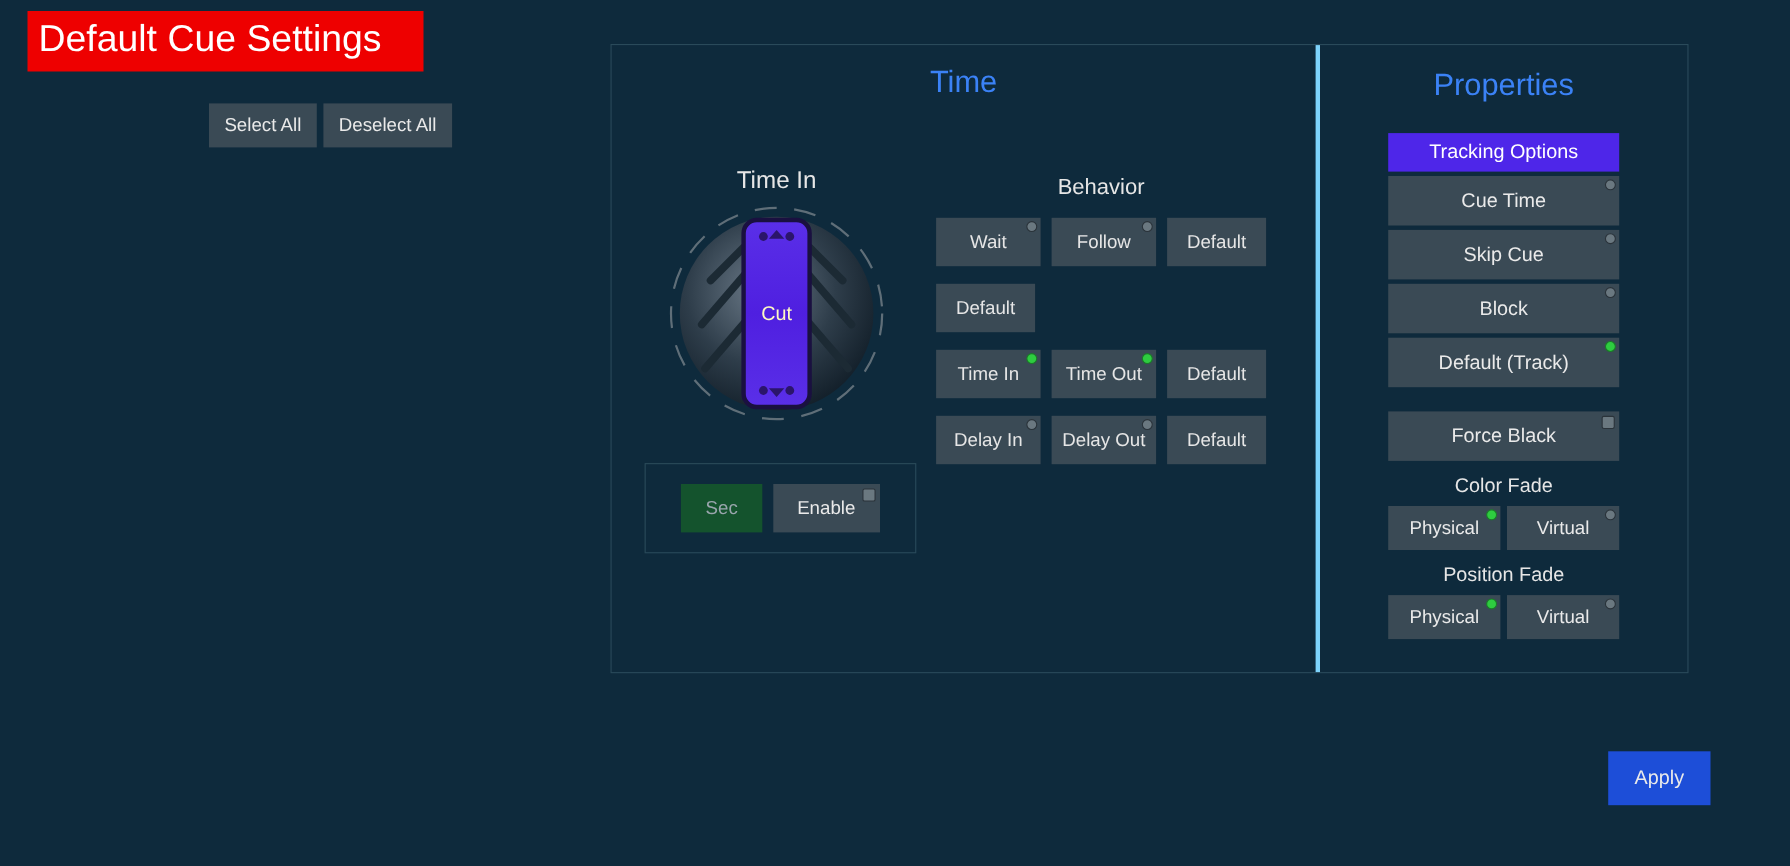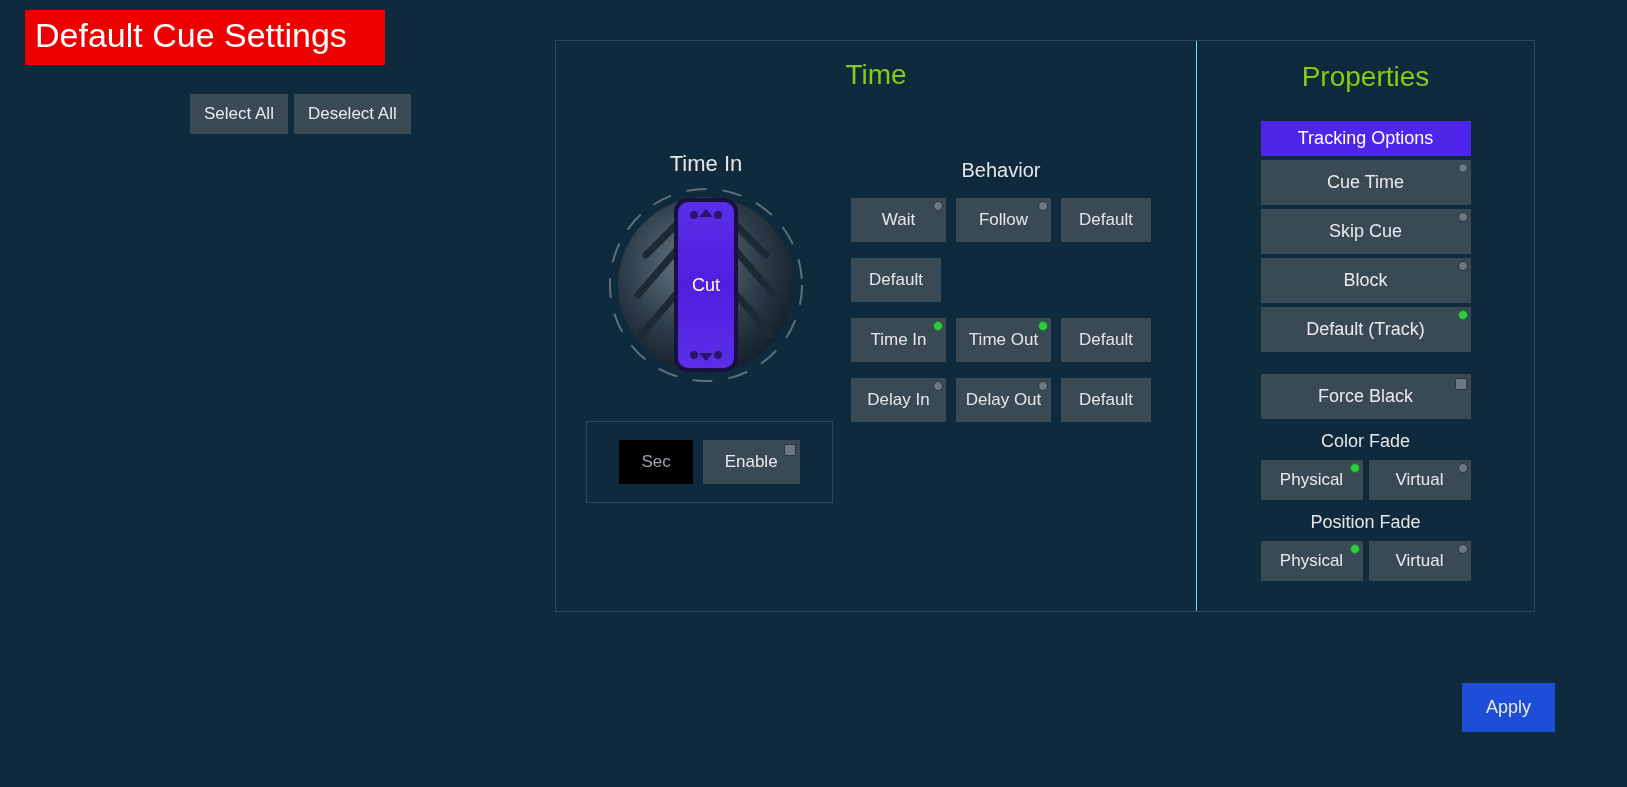--- a/index.html
+++ b/index.html
@@ -50,29 +50,29 @@
     height: 570px;
     border: 1px solid #2a4a5a;
     display: flex;
   }
   .col-time {
     flex: 0 0 640px;
     position: relative;
   }
   .col-props {
     flex: 1;
-    border-left: 1px solid #7dd3fc;
+    border-left: 4px solid #7dd3fc;
     position: relative;
     padding-top: 20px;
   }
   .section-title {
     text-align: center;
     font-size: 28px;
     font-weight: 300;
-    color: #84cc16;
+    color: #3b82f6;
     margin-top: 18px;
   }
 
   
   .wheel-area {
     position: absolute;
     left: 30px;
     top: 110px;
     width: 240px;
     text-align: center;
@@ -104,21 +104,21 @@
     width: 225px;
     height: 80px;
     border: 1px solid #2a4a5a;
     display: flex;
     align-items: center;
     justify-content: center;
     gap: 10px;
     padding: 0 10px;
   }
   .sec-enable-box .disabled-btn {
-    background: #000000;
+    background: #14532d;
     color: #9aa6ad;
     font-size: 17px;
     padding: 12px 22px;
     border: none;
   }
   .sec-enable-box .enable-btn {
     background: #3a4a55;
     color: #eaeaea;
     font-size: 17px;
     padding: 12px 22px;

